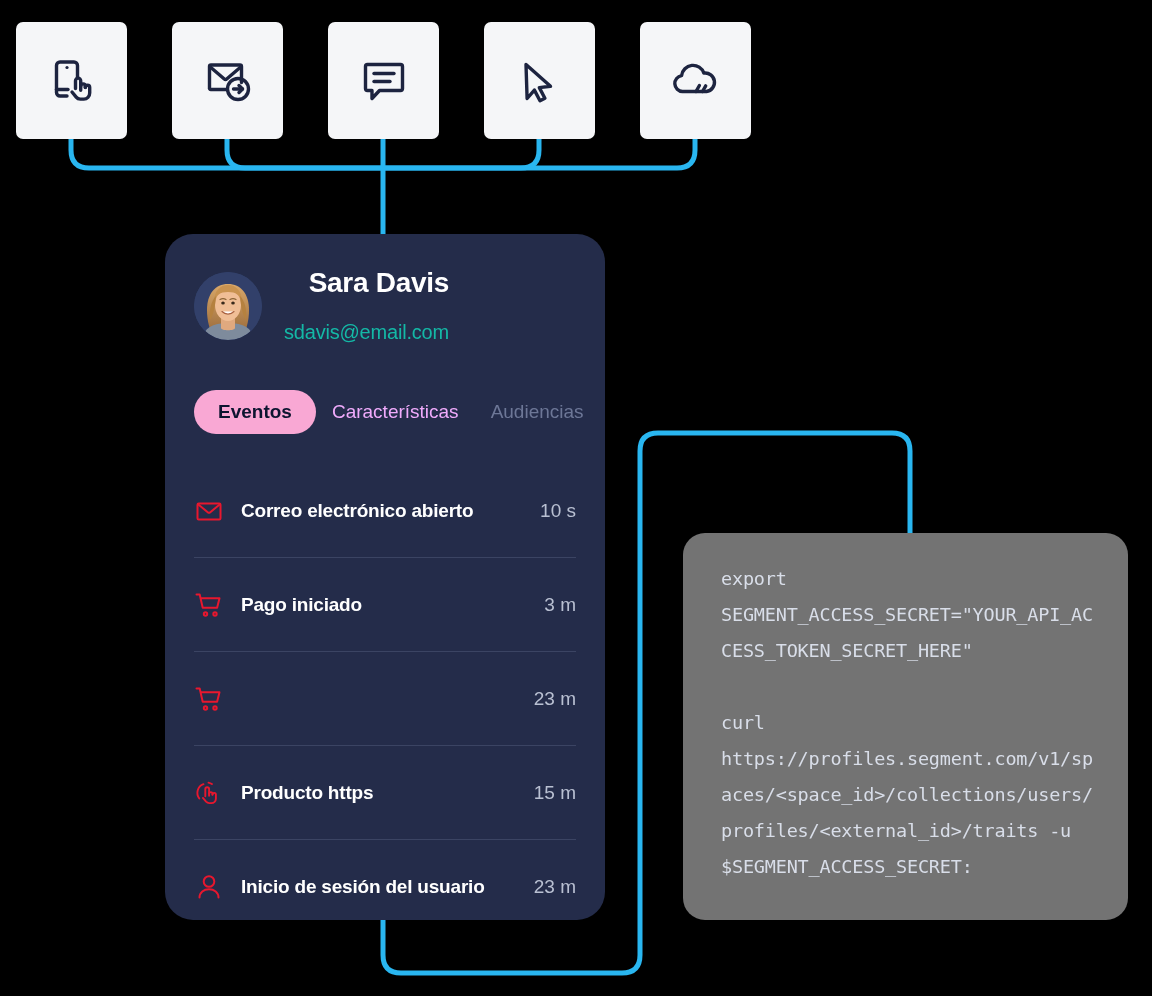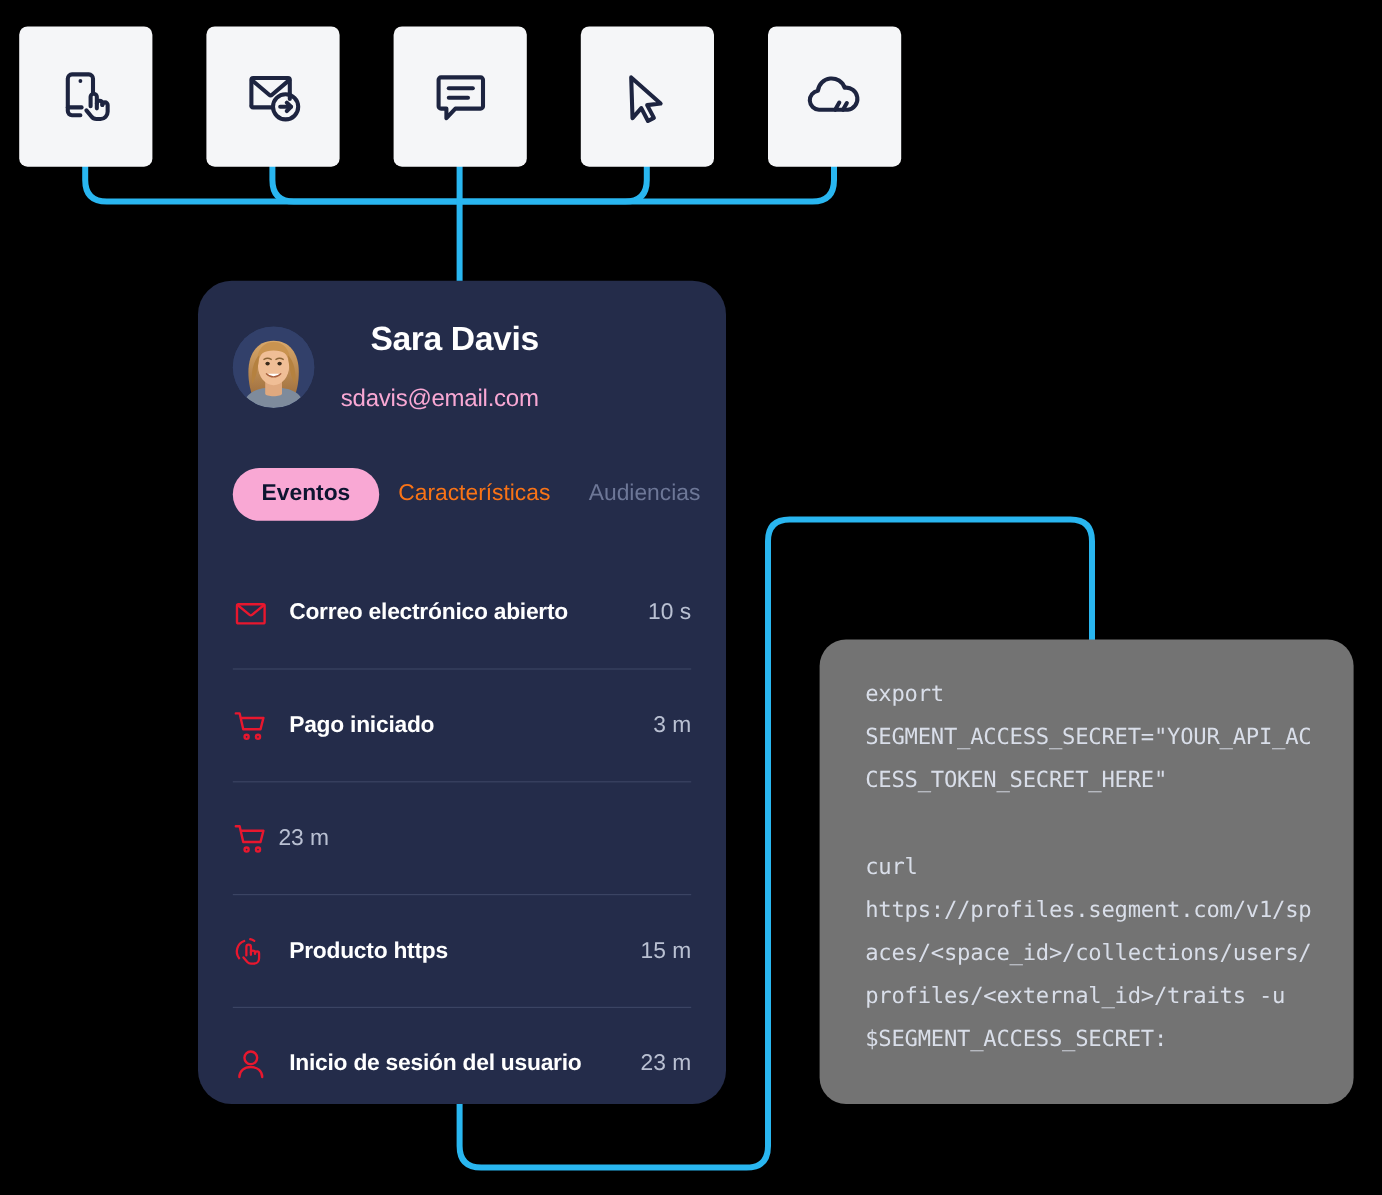--- a/index.html
+++ b/index.html
@@ -77,37 +77,37 @@
   #identity { margin-left: 22px; }
 
   #profile-name {
     color: #ffffff;
     font-size: 28px;
     font-weight: 700;
     line-height: 34px;
     letter-spacing: -0.3px;
   }
   #profile-email {
-    color: #f9a8d4;
+    color: #14b8a6;
     font-size: 20px;
     line-height: 26px;
     margin-top: 19px;
     letter-spacing: -0.2px;
   }
 
   
   #tabs {
     display: flex;
     align-items: center;
     margin: 45px 0 0 29px;
     white-space: nowrap;
   }
   .tab {
     font-size: 19px;
-    color: #f97316;
+    color: #f0abfc;
     padding: 0 16px;
     line-height: 44px;
     height: 44px;
   }
   .tab.active {
     background: #f9a8d4;
     color: #0d1530;
     font-weight: 700;
     border-radius: 22px;
     padding: 0 24px;
@@ -117,20 +117,21 @@
 
   
   #event-list {
     margin: 30px 29px 0 29px;
   }
   .event-row {
     display: flex;
     align-items: center;
     height: 94px;
     border-bottom: 1px solid #3b4463;
+    justify-content: space-between;
   }
   .event-row:last-child { border-bottom: none; }
 
   .ev-icon {
     width: 30px;
     flex: 0 0 30px;
     display: flex;
     align-items: center;
     justify-content: center;
   }

